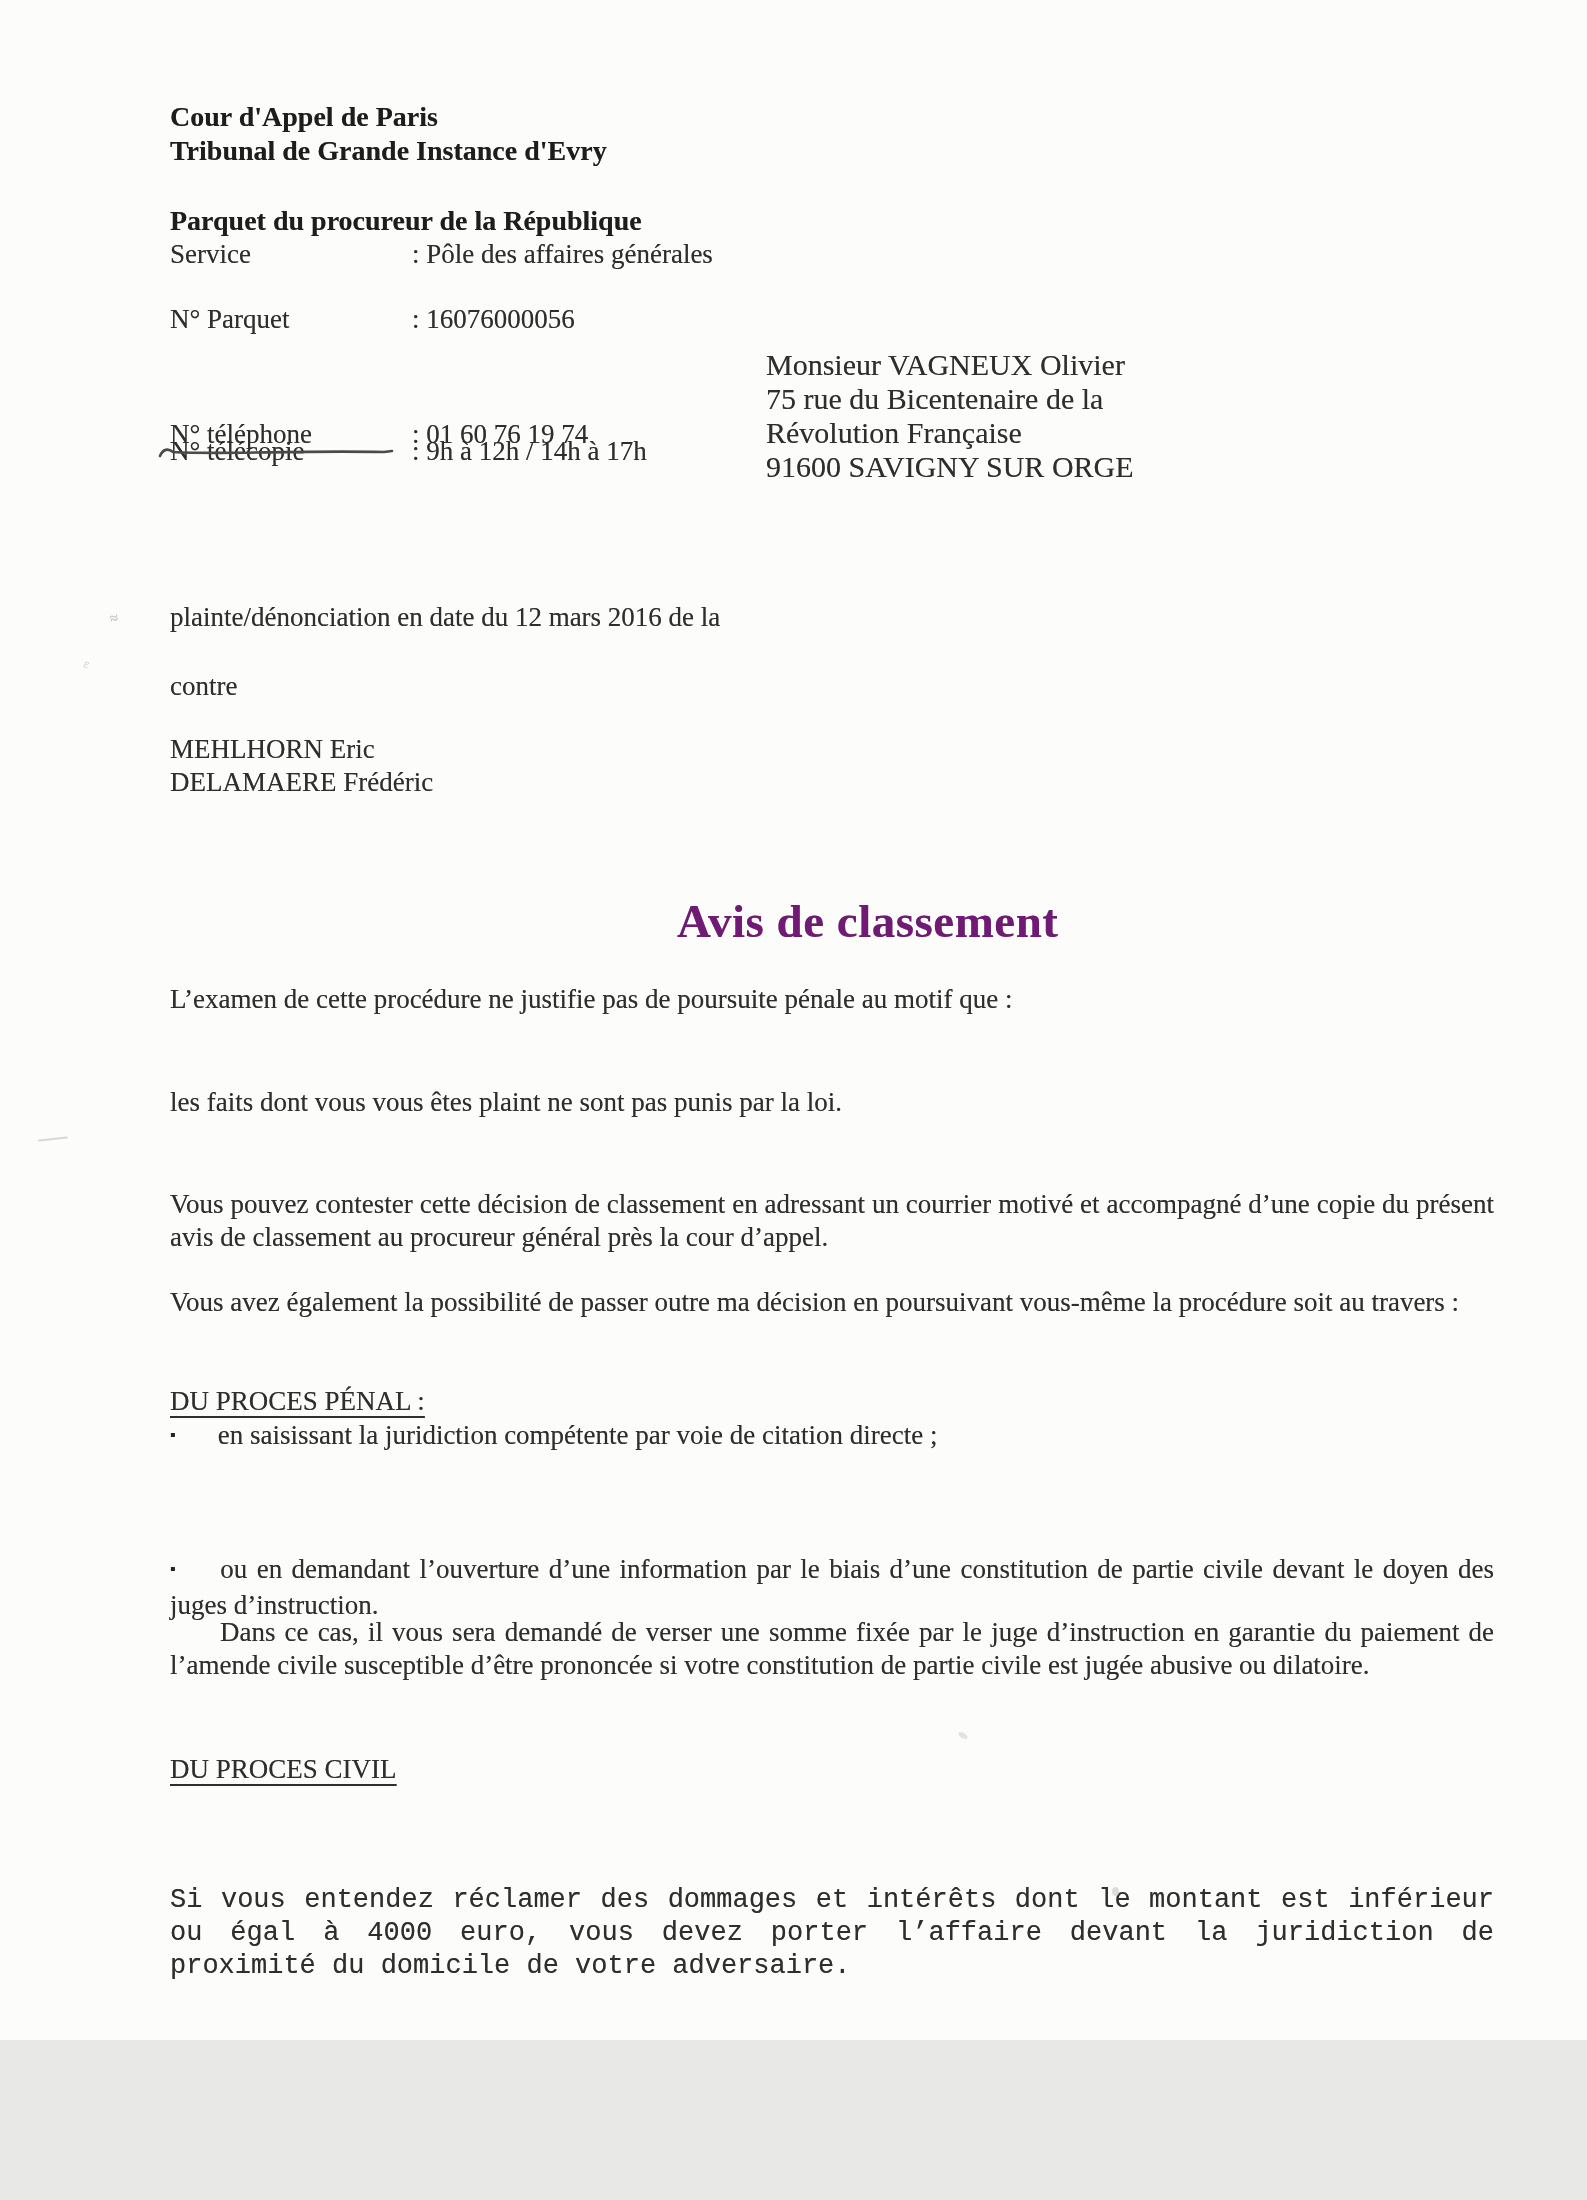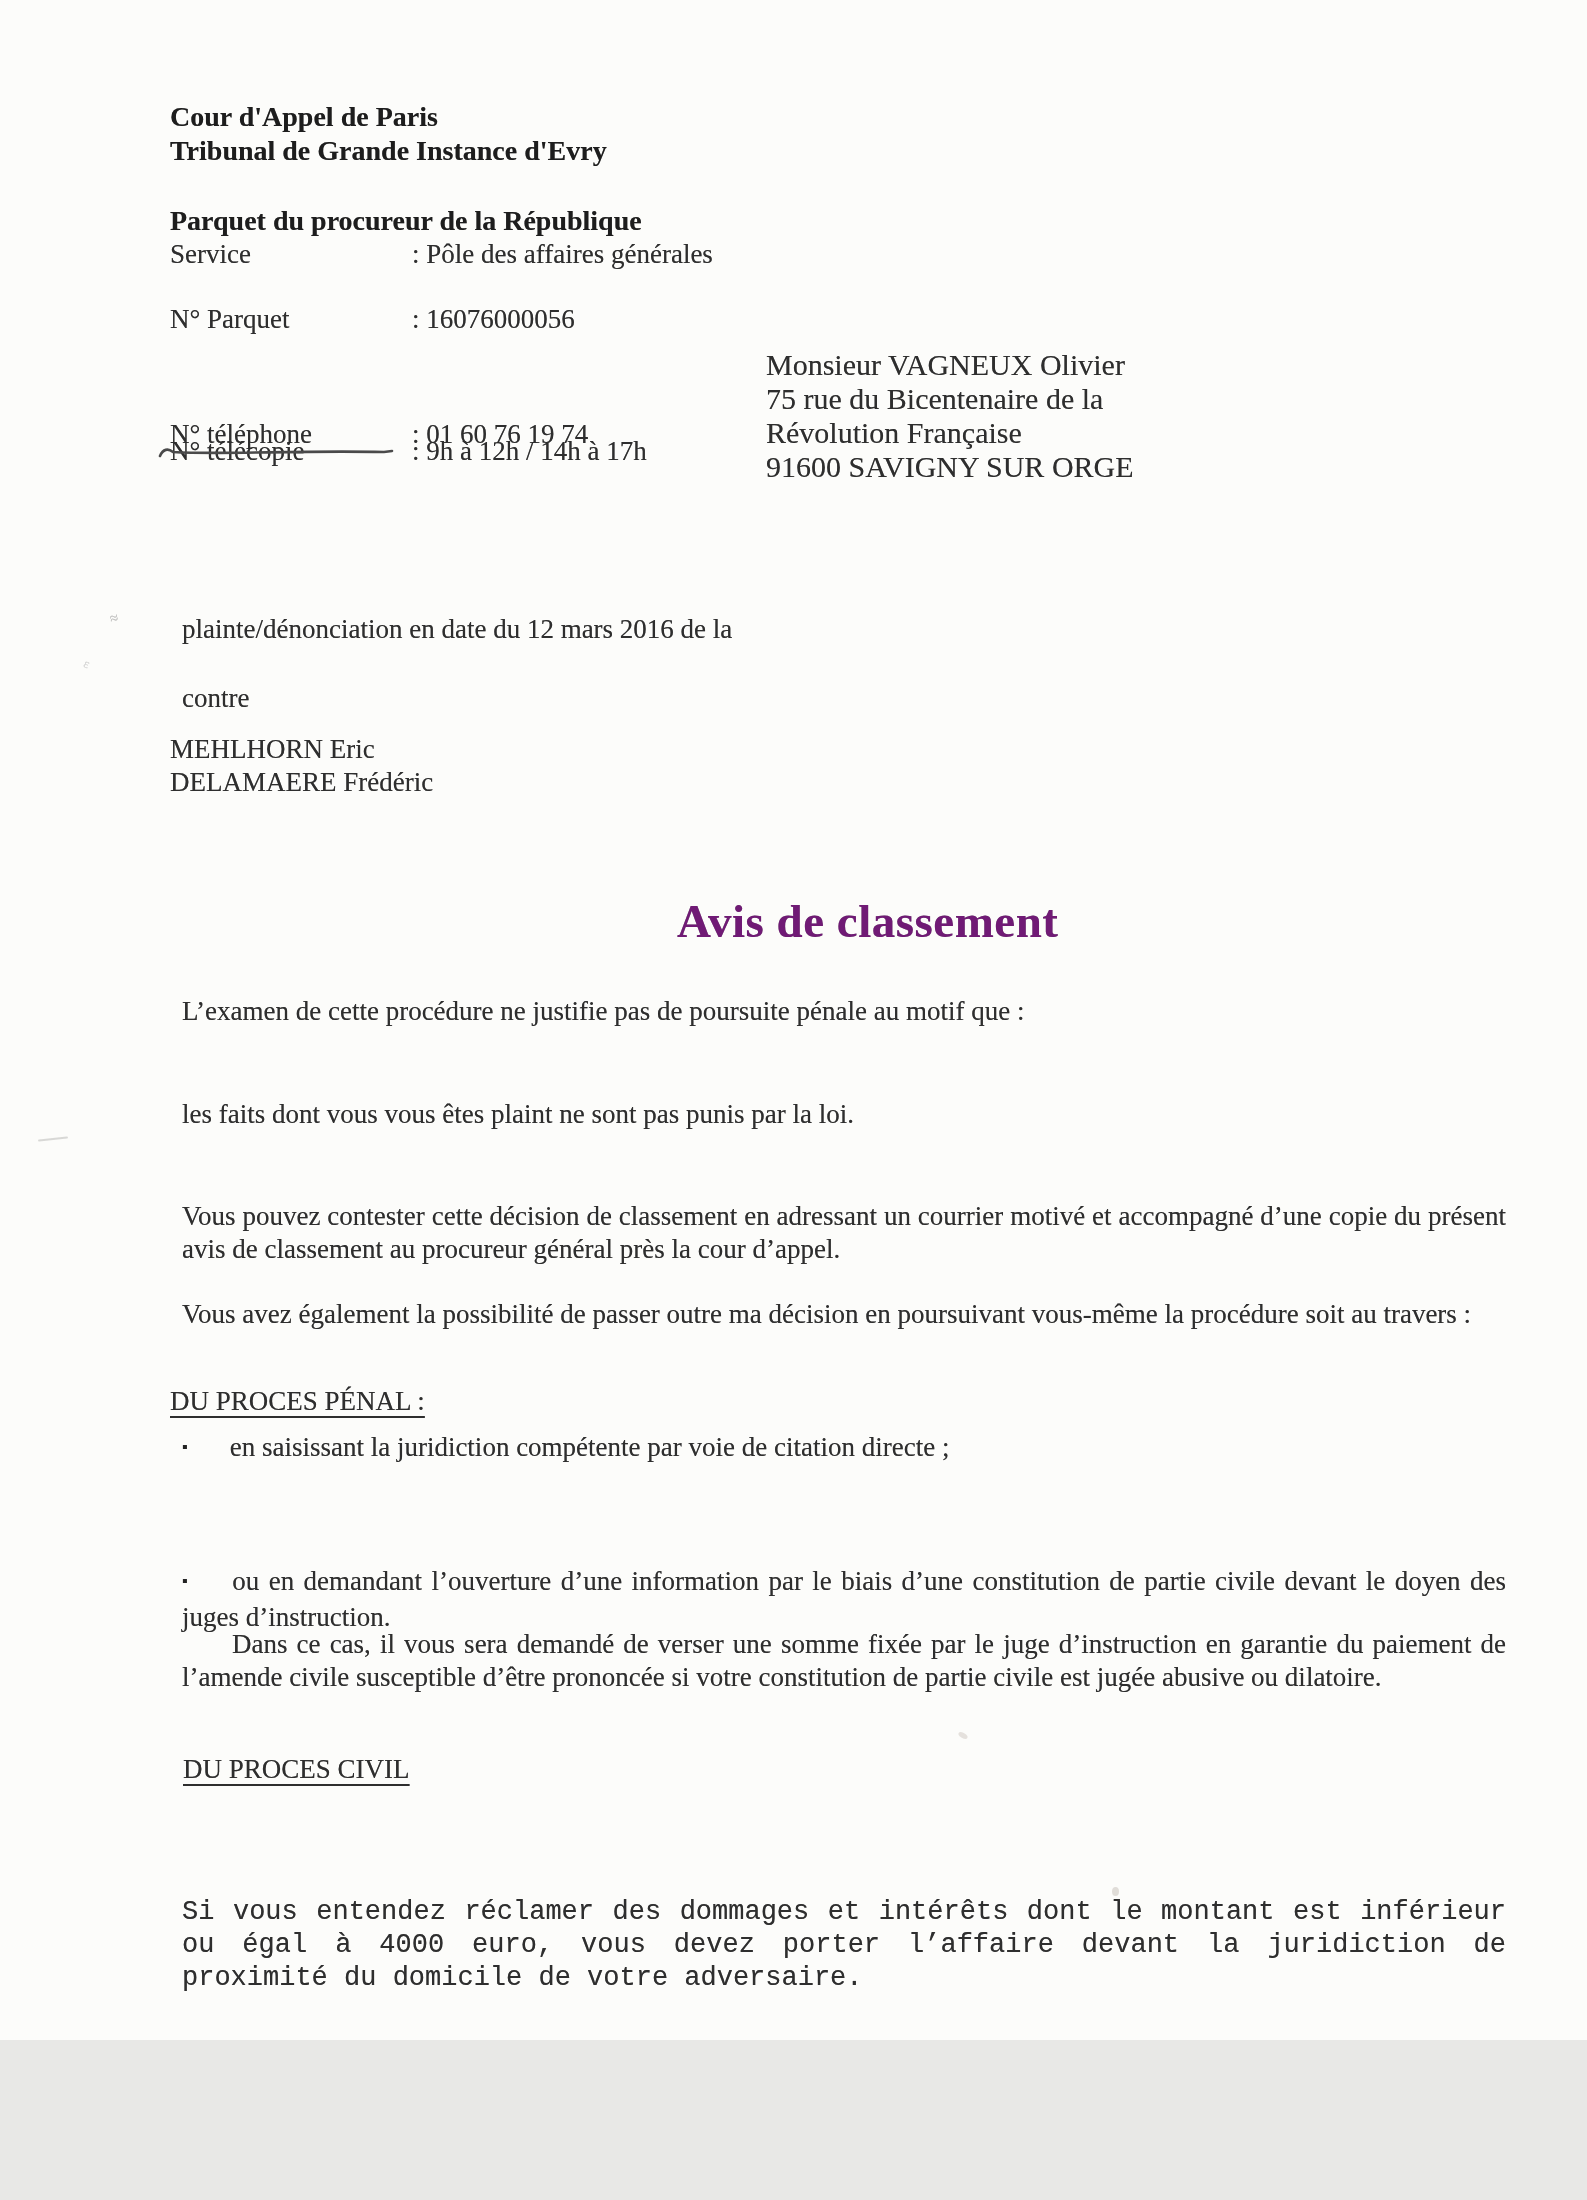--- a/index.html
+++ b/index.html
@@ -22,21 +22,21 @@
   .body-block{left:170px;width:1324px;font-size:27px;line-height:33px;}
   .just{text-align:justify;}
   .indent{text-indent:50px;}
   .doc-title{font-size:47px;line-height:48px;font-weight:bold;color:#701a75;white-space:nowrap;letter-spacing:.5px;}
   .underlined{text-decoration:underline;text-decoration-thickness:2px;text-underline-offset:6px;}
   .tab{display:inline-block;width:42px;}
   .bullet{font-size:16px;position:relative;top:-4px;color:#222;}
   .fax-label{position:relative;display:inline-block;width:242px;}
   .strike-svg{position:absolute;left:-14px;top:10px;pointer-events:none;}
   .speck{position:absolute;pointer-events:none;}
-  p{margin:12px;}
+  p{margin:0;}
 </style>
 </head>
 <body>
 
 <div class="page">
 
   <div class="abs hline bold" style="left:170px;top:100px;">
     <div>Cour d'Appel de Paris</div>
     <div>Tribunal de Grande Instance d'Evry</div>
   </div>
@@ -93,21 +93,21 @@
     <span class="bullet">▪</span><span class="tab"></span><span>en saisissant la juridiction compétente par voie de citation directe ;</span>
   </p>
 
 
   <p class="abs body-block just" style="top:1553px;">
     <span class="bullet">▪</span><span class="tab"></span><span>ou en demandant l’ouverture d’une information par le biais d’une constitution de partie civile devant le doyen des juges d’instruction.</span>
   </p>
 
   <p class="abs body-block just indent" style="top:1616px;">Dans ce cas, il vous sera demandé de verser une somme fixée par le juge d’instruction en garantie du paiement de l’amende civile susceptible d’être prononcée si votre constitution de partie civile est jugée abusive ou dilatoire.</p>
 
-  <div class="abs body-block" style="top:1753px;margin-left:13px;">
+  <div class="abs body-block" style="top:1753px;">
     <span class="underlined">DU PROCES CIVIL</span>
   </div>
 
   <p class="abs body-block just" style="top:1884px;font-family:Liberation Mono, monospace;">Si vous entendez réclamer des dommages et intérêts dont le montant est inférieur ou égal à 4000 euro, vous devez porter l’affaire devant la juridiction de proximité du domicile de votre adversaire.</p>
 
   <div class="speck" style="left:110px;top:610px;font-size:15px;color:#9a9a9a;opacity:.55;transform:rotate(-12deg);">≈</div>
   <div class="speck" style="left:84px;top:656px;font-size:13px;color:#a8a8a8;opacity:.4;transform:rotate(20deg);">ε</div>
   <div class="speck" style="left:38px;top:1138px;width:30px;height:2px;background:#c9c9c6;opacity:.7;transform:rotate(-6deg);border-radius:2px;"></div>
   <div class="speck" style="left:1112px;top:1887px;width:7px;height:9px;background:#d8d4cf;opacity:.8;border-radius:50%;"></div>
   <div class="speck" style="left:958px;top:1733px;width:10px;height:5px;background:#e2ded9;opacity:.9;border-radius:50%;transform:rotate(30deg);"></div>

